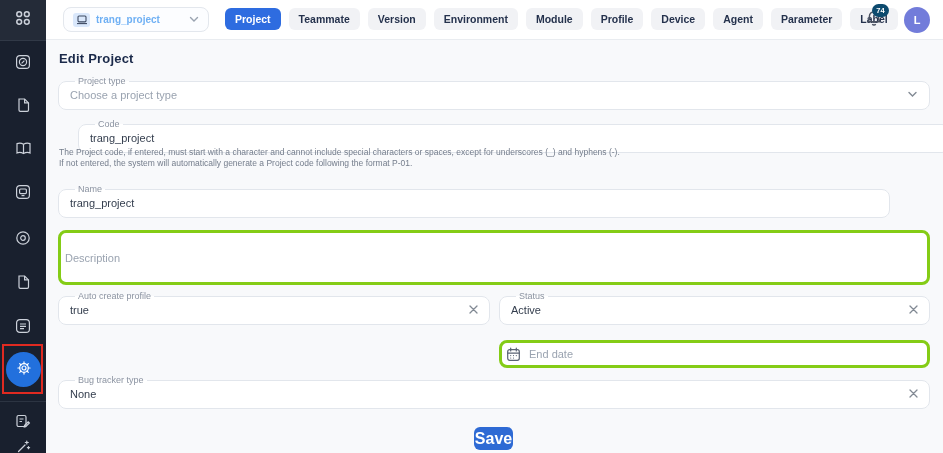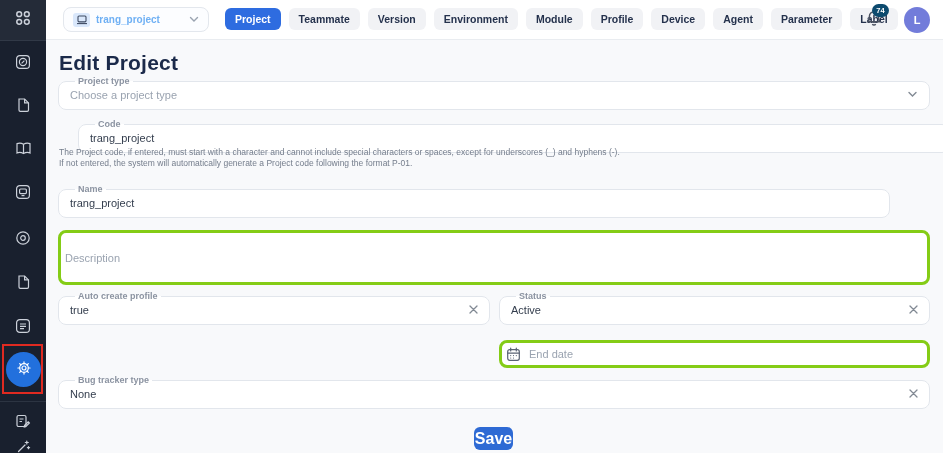--- a/index.html
+++ b/index.html
@@ -23,24 +23,24 @@
   .proj-select .spacer { flex:1; }
   .tabs { position:absolute; left:179px; top:8px; display:flex; gap:8px; }
   .tab { height:22px; padding:0 10px; border-radius:6px; background:#f1f2f5; color:#25324d; font-size:10.5px; font-weight:700; display:flex; align-items:center; cursor:pointer; white-space:nowrap; }
   .tab.active { background:#2e6ce0; color:#ffffff; }
   .bell-wrap { position:absolute; right:56px; top:9px; width:22px; height:22px; cursor:pointer; }
   .badge { position:absolute; top:-5px; left:7px; min-width:17px; height:13px; background:#0c4a6e; border-radius:7px; color:#fff; font-size:7.5px; font-weight:700; display:flex; align-items:center; justify-content:center; padding:0 3px; }
   .avatar { position:absolute; right:13px; top:7px; width:26px; height:26px; border-radius:50%; background:#727cda; color:#fff; font-size:11px; font-weight:700; display:flex; align-items:center; justify-content:center; cursor:pointer; }
 
   
   .content { position:absolute; left:46px; top:40px; width:897px; height:413px; }
-  .page-title { position:absolute; left:13px; top:11px; font-size:21px; font-weight:700; color:#1b2a4a; letter-spacing:.2px; }
+  .page-title { position:absolute; left:13px; top:11px; font-size:13px; font-weight:700; color:#1b2a4a; letter-spacing:.2px; }
 
   fieldset.field { position:absolute; border:1px solid #e2e6ec; border-radius:8px; background:#ffffff; padding:0 11px; }
-  legend.flabel { font-size:9px; line-height:9px; color:#8b93a1; padding:0 3px; margin-left:5px; white-space:nowrap;font-weight:bold; }
+  legend.flabel { font-size:9px; line-height:9px; color:#8b93a1; padding:0 3px; margin-left:5px; white-space:nowrap; }
   .frow { height:19px; display:flex; align-items:center; margin-top:-1px; }
   .fvalue { font-size:11px; color:#333d4d; white-space:nowrap; }
   .fplaceholder { font-size:11px; color:#9aa3b0; white-space:nowrap; }
   .flex1 { flex:1; }
   .clear-btn, .chev-btn { display:flex; align-items:center; justify-content:center; cursor:pointer; flex:none; }
   .cal-icon { margin-right:8px; flex:none; display:flex; align-items:center; }
 
   .pfield { position:absolute; border:3px solid #84cc16; border-radius:8px; background:#ffffff; display:flex; align-items:center; padding:0 4px; }
 
   .helper { position:absolute; left:13px; top:107px; font-size:8.5px; line-height:10.5px; color:#747d8c; }

